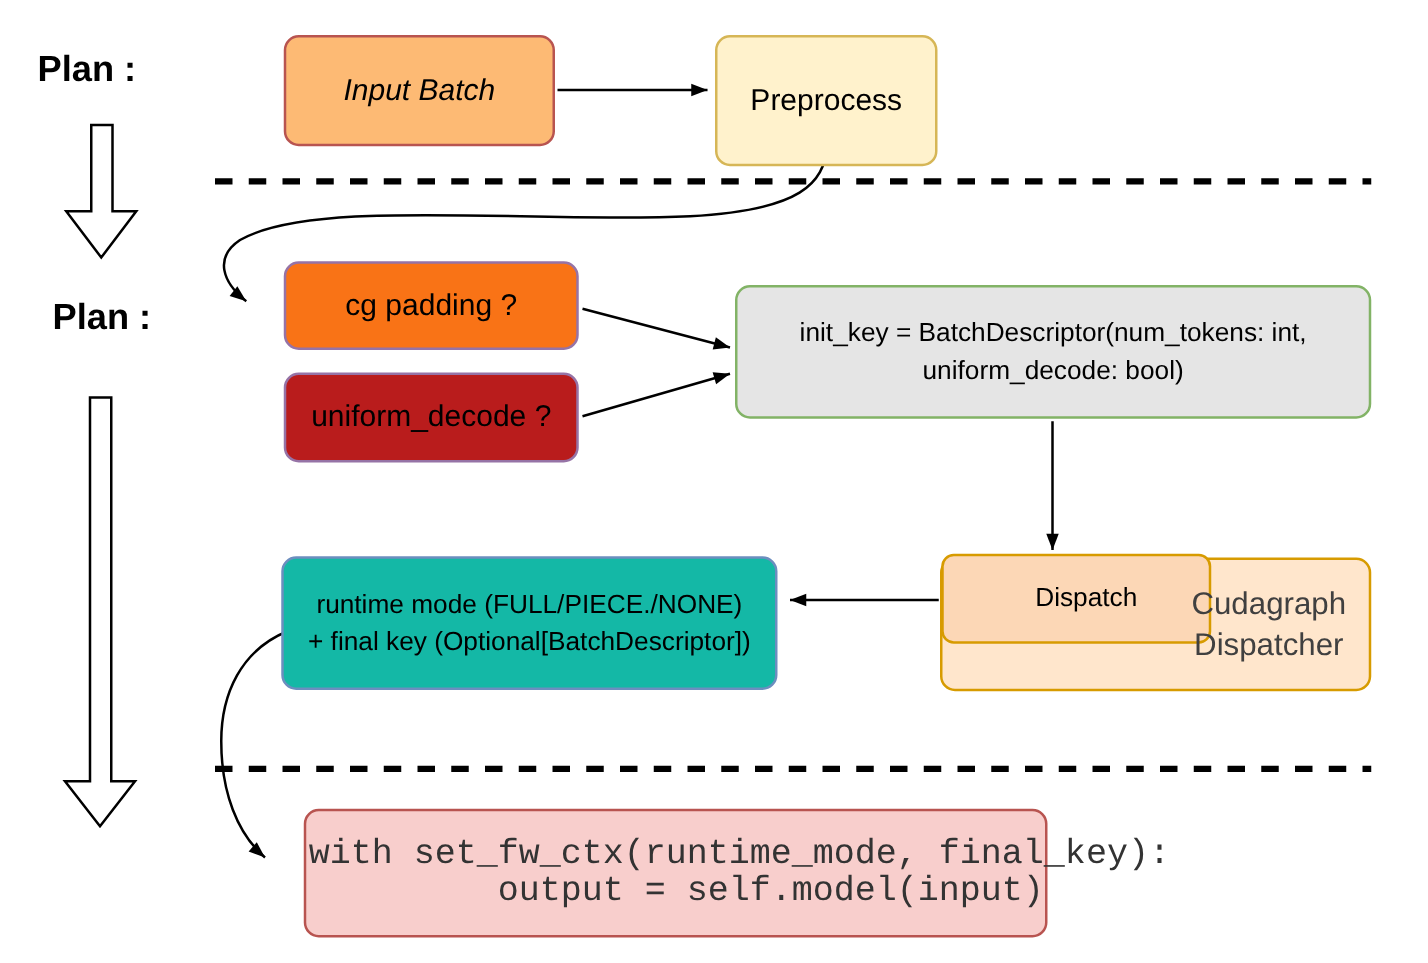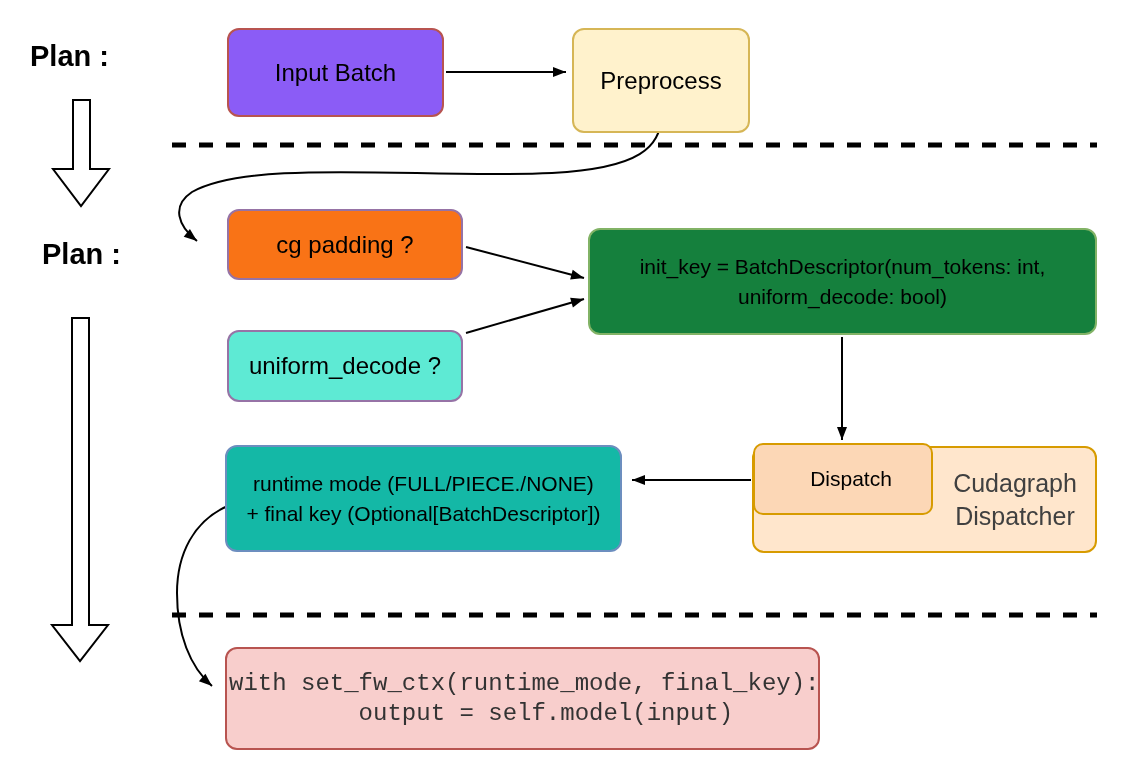--- a/index.html
+++ b/index.html
@@ -28,27 +28,27 @@
     font-size:29px;
     color:#000000;
     white-space:nowrap;
   }
   .n-input-batch   {left:227px;top:28px;width:217px;height:89px;font-size:24px;}
   .n-preprocess    {left:572px;top:28px;width:178px;height:105px;font-size:24px;text-align:right;}
   .n-cg-padding    {left:227px;top:209px;width:236px;height:71px;font-size:24px;}
   .n-uniform-decode{left:227px;top:298px;width:236px;height:72px;font-size:24px;}
   .n-init-key      {left:588px;top:228px;width:509px;height:107px;font-size:21px;line-height:30px;}
   .n-cud-outer     {left:752px;top:446px;width:345px;height:107px;}
-  .n-dispatch      {left:753px;top:443px;width:180px;height:72px;font-size:21px;border-radius:10px;padding-left:16px;}
+  .n-dispatch      {left:753px;top:443px;width:216px;height:72px;font-size:21px;border-radius:10px;padding-left:16px;}
   .n-cud-label     {left:935px;top:446px;width:160px;height:107px;position:absolute;
                     display:flex;align-items:center;justify-content:center;text-align:center;
                     font-size:25px;line-height:33px;color:#404040;white-space:pre-line;}
   .n-runtime       {left:225px;top:445px;width:397px;height:107px;font-size:21px;line-height:30px;}
-  .n-code          {left:225px;top:647px;width:595px;height:103px;
-                    font-family:"Liberation Mono",monospace;font-size:24px;line-height:30px;
+  .n-code          {left:243px;top:647px;width:595px;height:103px;
+                    font-family:"Liberation Mono",monospace;font-size:28px;line-height:30px;
                     color:#333333;white-space:pre;justify-content:flex-start;text-align:left;
                     padding-left:2px;}
   .lbl-input  {left:30px;top:40px;}
   .lbl-plan   {left:42px;top:238px;}
   .lbl-execute{left:20px;top:674px;}
 </style>
 </head>
 <body>
 
 <div id="canvas">
@@ -72,29 +72,29 @@
     <line x1="842" y1="337" x2="842" y2="440" stroke="#000" stroke-width="2" marker-end="url(#ah)"></line>
     <line x1="751" y1="480" x2="632" y2="480" stroke="#000" stroke-width="2" marker-end="url(#ah)"></line>
 
     <path d="M662,118 C658,146 643,168 552,173 C425,179 252,158 192,192 C171,206 178,226 197,241" fill="none" stroke="#000" stroke-width="2" marker-end="url(#ah)"></path>
     <path d="M230,505 C193,520 177,555 177,593 C177,634 190,667 212,686" fill="none" stroke="#000" stroke-width="2" marker-end="url(#ah)"></path>
   </svg>
 
   <div class="sec-label lbl-input">Plan :</div>
   <div class="sec-label lbl-plan">Plan :</div>
 
-  <div class="node n-input-batch" style="background-color: #8b5cf6; border-color: rgb(184, 84, 80);">Input Batch</div>
+  <div class="node n-input-batch" style="background-color: #fdba74; border-color: rgb(184, 84, 80); font-style: italic;">Input Batch</div>
 
   <div class="node n-preprocess" style="background-color: rgb(255, 242, 204); border-color: rgb(214, 182, 86);">Preprocess</div>
 
   <div class="node n-cg-padding" style="background-color: #f97316; border-color: rgb(150, 115, 166);">cg padding ?</div>
 
-  <div class="node n-uniform-decode" style="background-color: #5eead4; border-color: rgb(150, 115, 166); margin-top: 32px;">uniform_decode ?</div>
+  <div class="node n-uniform-decode" style="background-color: #b91c1c; border-color: rgb(150, 115, 166);">uniform_decode ?</div>
 
-  <div class="node n-init-key" style="background-color: #15803d; border-color: rgb(130, 179, 102);">init_key = BatchDescriptor(num_tokens: int,
+  <div class="node n-init-key" style="background-color: #e5e5e5; border-color: rgb(130, 179, 102);">init_key = BatchDescriptor(num_tokens: int,
 uniform_decode: bool)</div>
 
   <div class="node n-cud-outer" style="background-color: rgb(255, 230, 204); border-color: rgb(215, 155, 0);"></div>
 
   <div class="node n-dispatch" style="background-color: rgb(252, 215, 182); border-color: rgb(215, 155, 0);">Dispatch</div>
 
   <div class="n-cud-label">Cudagraph
 Dispatcher</div>
 
   <div class="node n-runtime" style="background-color: #14b8a6; border-color: rgb(108, 142, 191);">runtime mode (FULL/PIECE./NONE)

